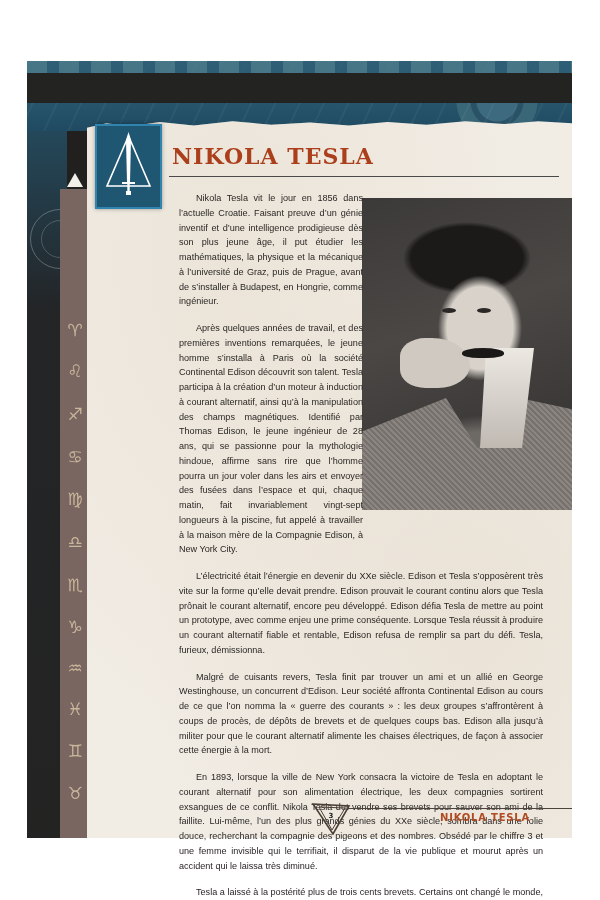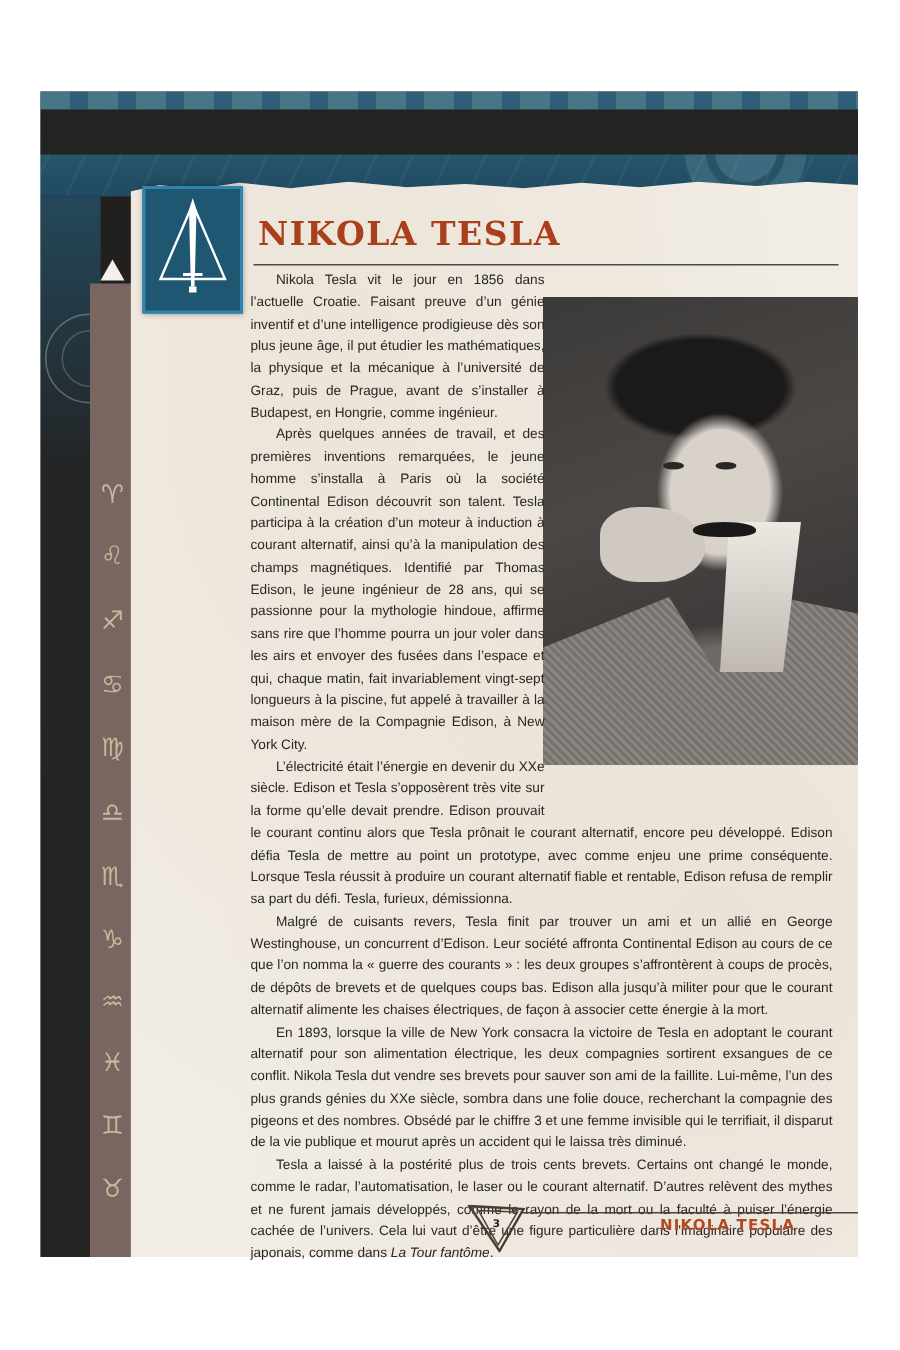--- a/index.html
+++ b/index.html
@@ -104,21 +104,21 @@
   .portrait .jacket {
     position: absolute; left: 0; top: 200px; width: 210px; height: 112px;
     background: repeating-linear-gradient(45deg, #8a8580 0 2px, #76716c 2px 4px);
     clip-path: polygon(0 30%, 40% 0, 55% 45%, 75% 0, 100% 10%, 100% 100%, 0 100%);
   }
   .body-text {
     position: absolute; left: 167px; top: 179px; width: 388px;
     font-family: "Liberation Sans", sans-serif; font-size: 9.1px; line-height: 14.75px;
     color: #2a2725; text-align: justify;
   }
-  .body-text p { margin: 0; text-indent: 17px; }
+  .body-text p { margin: 12px; text-indent: 17px; }
   .float-right {
     float: right; width: 198px; height: 357px; margin-right: -6px;
   }
   .body-text em { }
   .footer-rule {
     position: absolute; left: 348px; top: 808px; width: 224px; height: 1px; background: #4c443c;
   }
   .footer-triangle {
     position: absolute; left: 311px; top: 803px; width: 40px; height: 32px;
   }

